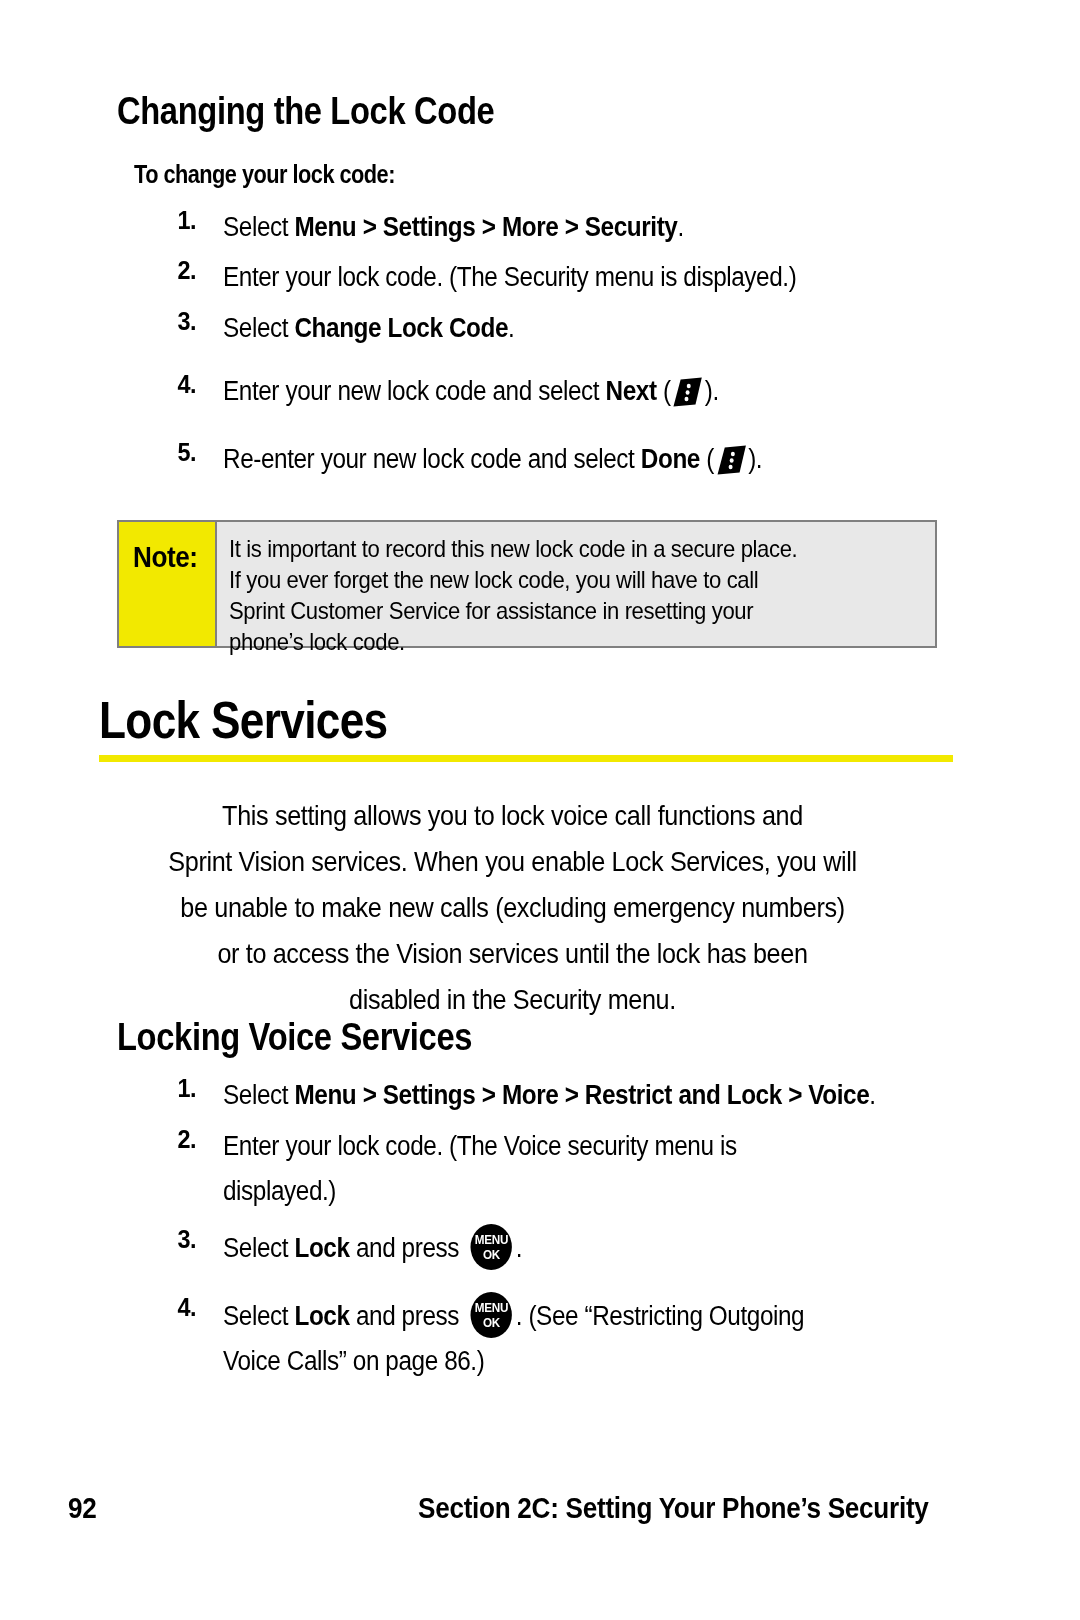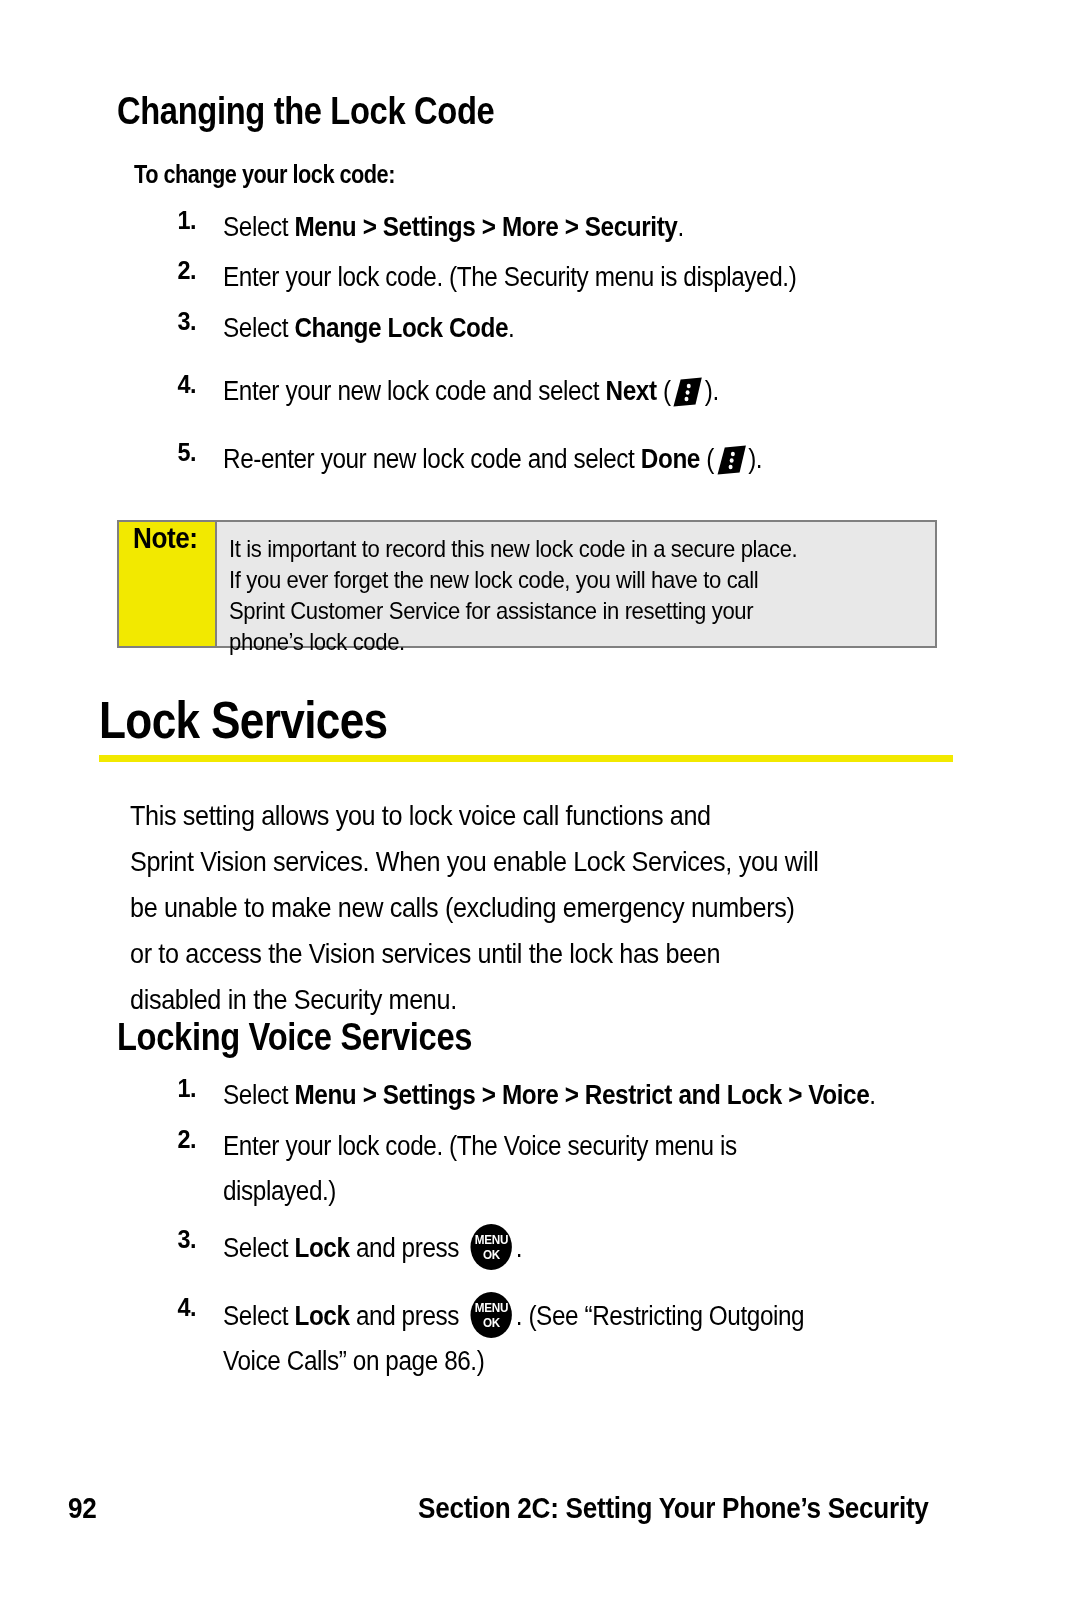--- a/index.html
+++ b/index.html
@@ -142,21 +142,21 @@
     display: flex;
     border: 2px solid #808080;
     background: #E8E8E8;
     box-sizing: border-box;
   }
   .note-label-cell {
     background: #F2E900;
     flex: 0 0 98px;
     border-right: 2px solid #808080;
     box-sizing: border-box;
-    padding: 0 0 0 14px;
+    padding: 19px 0 0 14px;
   }
   .note-label-cell .note-label {
     font-size: 29px;
     font-weight: bold;
     letter-spacing: -0.5px;
     transform: scaleX(0.9);
     transform-origin: left top;
     display: block;
   }
   .note-body {
@@ -172,20 +172,21 @@
     transform-origin: left top;
     white-space: nowrap;
   }
 
   
   .para {
     position: absolute;
     font-size: 28px;
     line-height: 46px;
     letter-spacing: -0.4px;
+    text-align: center;
   }
   .para .p-line {
     display: block;
     transform: scaleX(0.9);
     transform-origin: left top;
     white-space: nowrap;
   }
 
   
   .footer-page {

